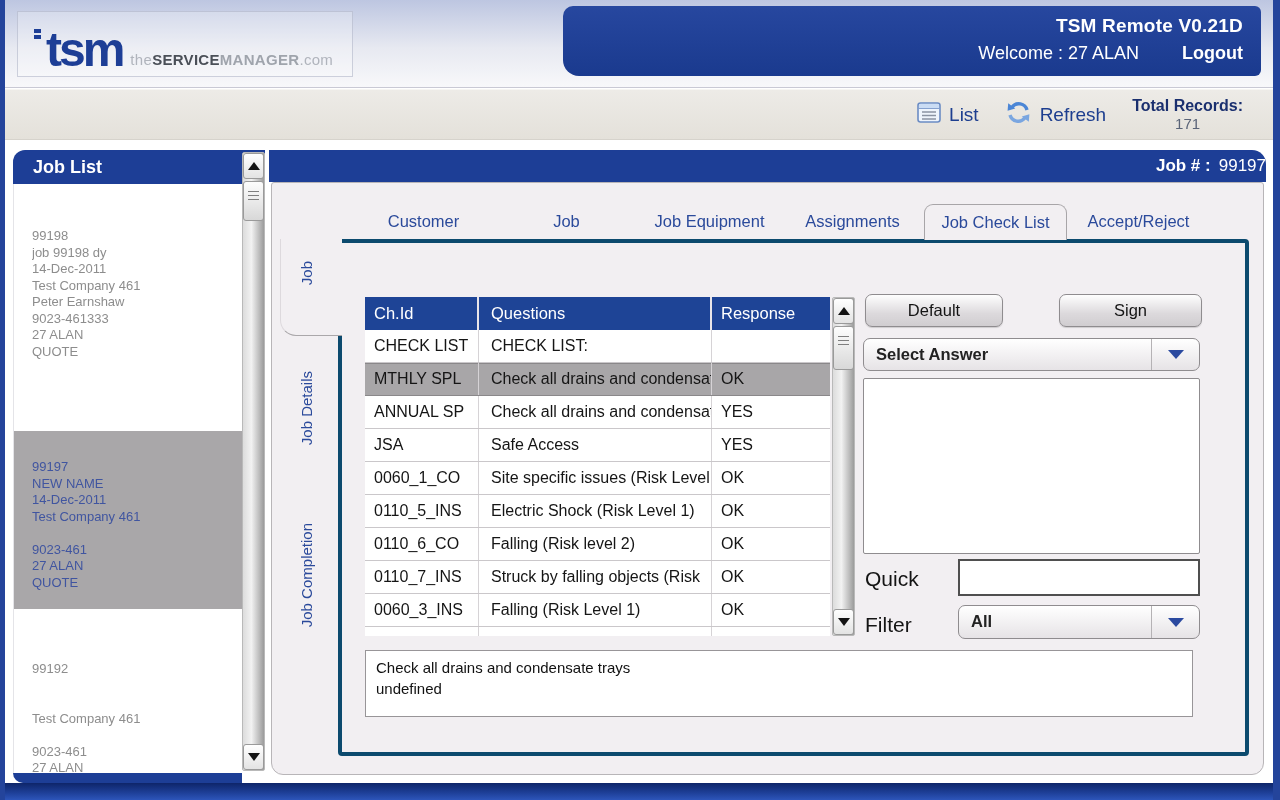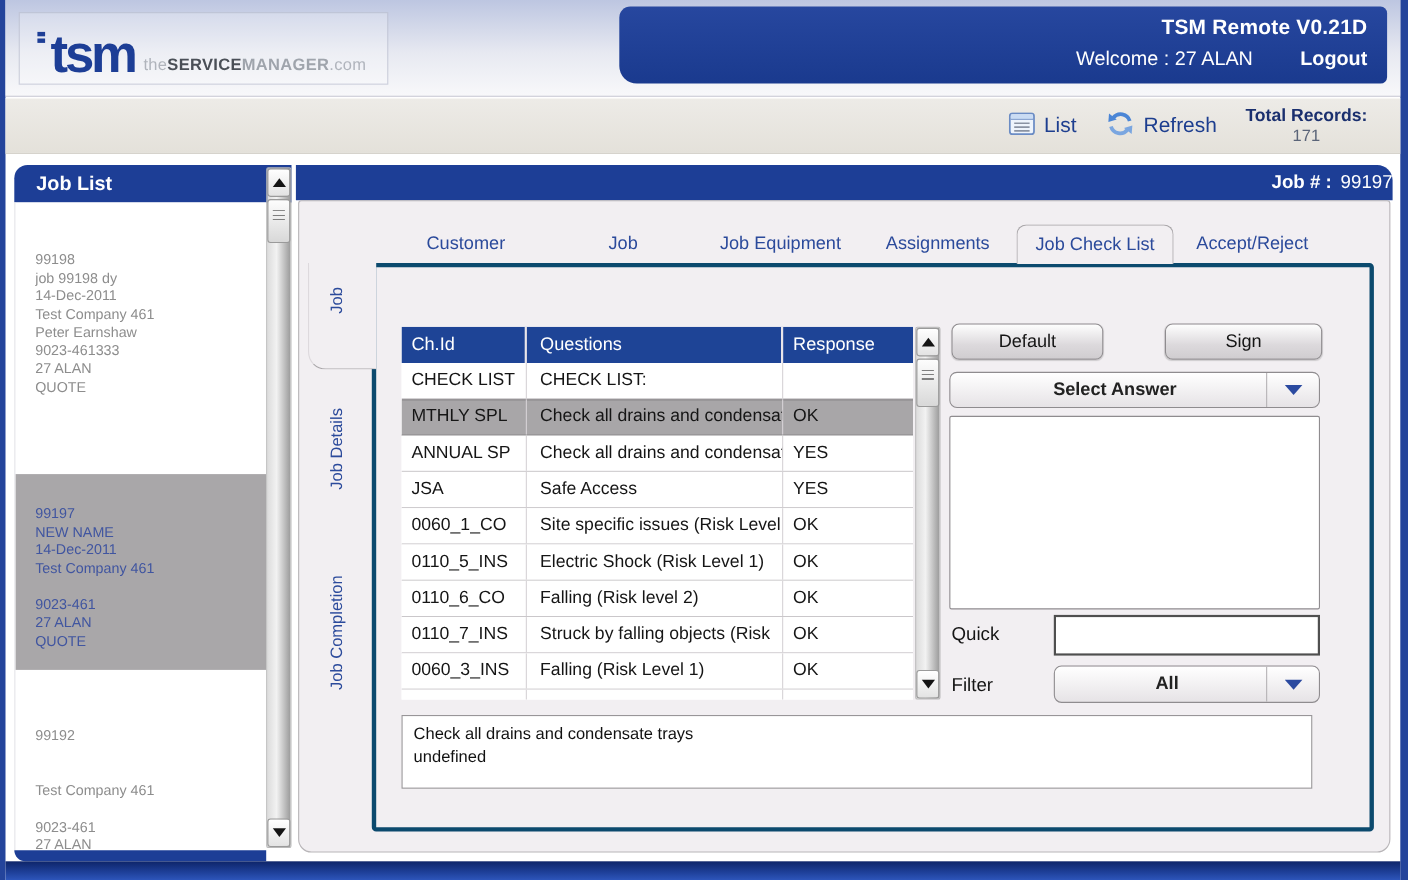--- a/index.html
+++ b/index.html
@@ -132,32 +132,32 @@
 
   
   .btn { position:absolute; height:33px; border:1px solid #8f8c8f; border-radius:7px;
     background:linear-gradient(#fefefe,#dcd9dc 60%,#d0cdd0); font-size:16.5px;
     color:#141414; text-align:center; line-height:31px; cursor:pointer;
     box-shadow:0 1px 1px rgba(0,0,0,.15); }
   .btn-default { left:523px; top:51px; width:138px; }
   .btn-sign { left:717px; top:51px; width:143px; }
   .combo { position:absolute; display:flex; border:1px solid #8f8c8f;
     border-radius:7px; background:linear-gradient(#ffffff,#e6e3e6);
-    cursor:pointer; overflow:hidden;text-align:center; }
+    cursor:pointer; overflow:hidden; }
   .combo .val { flex:1; font-size:16.5px; font-weight:600; color:#222;
     padding-left:12px; line-height:30px; white-space:nowrap; overflow:hidden; }
   .combo .arrow-seg { width:48px; border-left:1px solid #b5b2b5;
     display:flex; align-items:center; justify-content:center; }
   .chev { width:0; height:0; border-left:8px solid transparent;
     border-right:8px solid transparent; border-top:9px solid #2b4aa0; }
   .combo-answer { left:521px; top:95px; width:337px; height:33px; }
   .combo-filter { left:616px; top:362px; width:242px; height:34px; }
   .listbox { position:absolute; left:521px; top:135px; width:337px; height:176px;
     background:#fff; border:1px solid #8f8c8f; border-radius:2px; }
-  .fieldlabel { position:absolute; font-size:17px; color:#141414; }
+  .fieldlabel { position:absolute; font-size:21px; color:#141414; }
   .lbl-quick { left:523px; top:324px; }
   .lbl-filter { left:523px; top:370px; }
   .quick-input { position:absolute; left:616px; top:316px; width:242px; height:37px;
     border:2px solid #4f4f4f; background:#fff; font-size:16px;
     font-family:"Liberation Sans",sans-serif; padding:0 8px; }
   .detailbox { position:absolute; left:23px; top:407px; width:828px; height:67px;
     background:#fff; border:1px solid #989598; font-size:15px; color:#111;
     line-height:21px; padding:6px 10px; }
 
   

